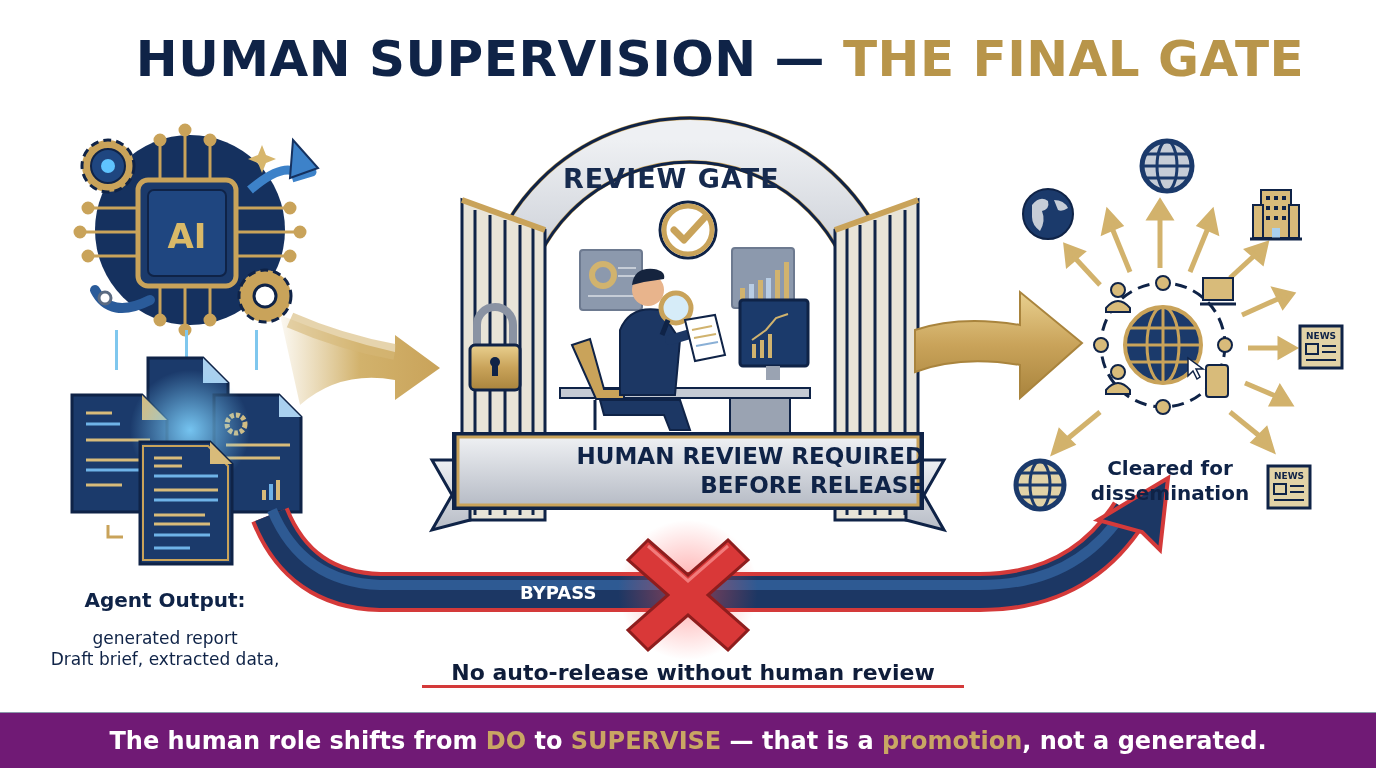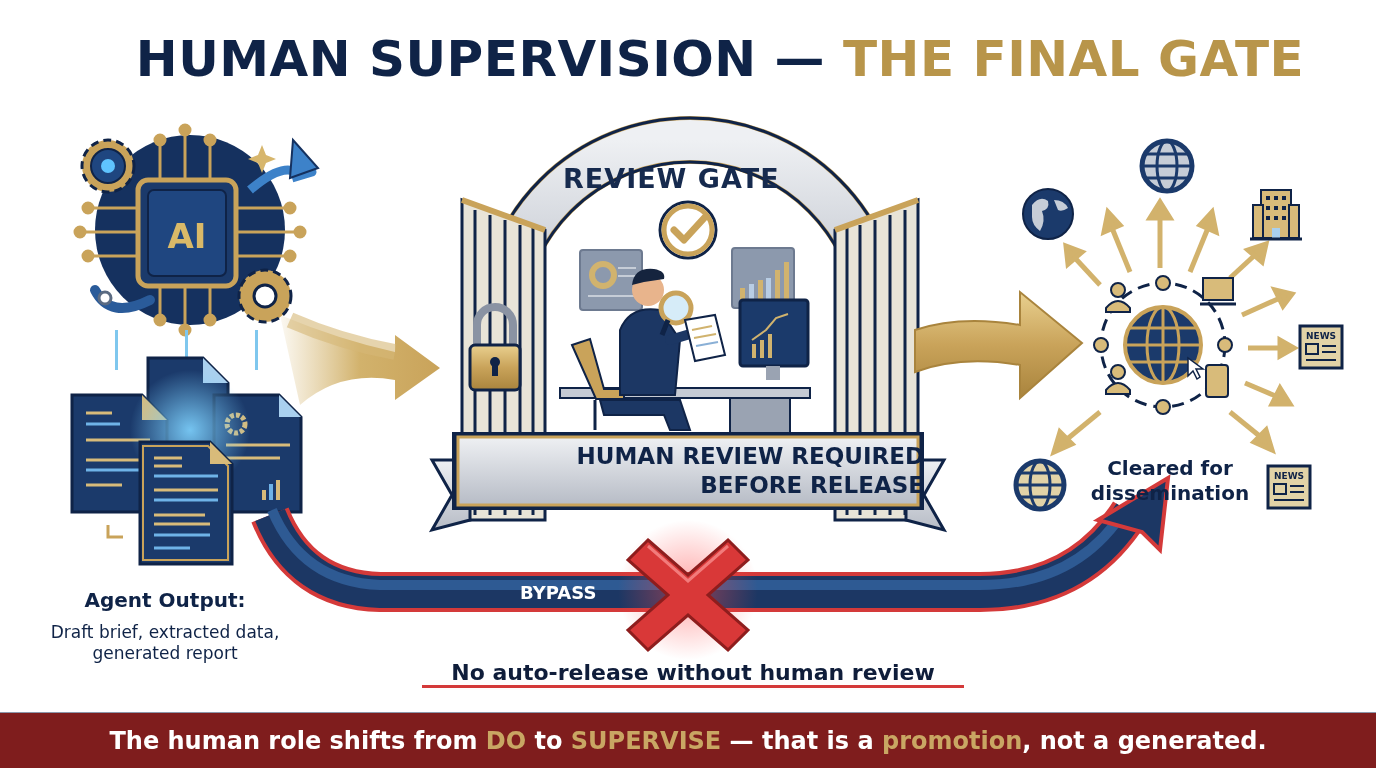--- a/index.html
+++ b/index.html
@@ -12,21 +12,21 @@
     letter-spacing: 0.5px; color: #0f2347; margin-left: 32px;
   }
   .title .accent { color: #b8954a; }
 
   svg.stage { position: absolute; left: 0; top: 0; }
 
   .agent-label {
     position: absolute; left: 0; top: 588px; width: 330px; text-align: center;
     color: #0f2347; font-family: "DejaVu Sans", sans-serif;
   }
-  .agent-label .h { font-weight: bold; font-size: 20px; display: block; margin-bottom: 10px; }
+  .agent-label .h { font-weight: bold; font-size: 20px; display: block; margin-bottom: 16px; }
   .agent-label .s { font-size: 17px; line-height: 21px; display: block; }
 
   .gate-arch-text {
     position: absolute; left: 563px; top: 163px; width: 240px; text-align: left;
     font-family: "DejaVu Sans", sans-serif; font-weight: bold; font-size: 27px; color: #162a4e;
     letter-spacing: 1px; transform: rotate(0deg);
   }
 
   .banner-text {
     position: absolute; left: 452px; top: 442px; width: 472px; text-align: right;
@@ -45,21 +45,21 @@
     border-bottom: 3px solid #d43a3a;
   }
 
   .cleared {
     position: absolute; left: 1070px; top: 412px; width: 200px; text-align: center;
     font-family: "DejaVu Sans", sans-serif; font-weight: bold; font-size: 20px; line-height: 25px; color: #0f2347; margin-top: 44px;
   }
 
   .footer {
     position: absolute; left: 0; top: 712px; width: 1376px; height: 56px;
-    background: #7f1d1d; border-top: 1px solid #8c96aa;
+    background: #701a75; border-top: 1px solid #8c96aa;
     display: flex; align-items: center; justify-content: center;
     font-family: "DejaVu Sans", sans-serif; font-weight: bold; font-size: 24px; color: #ffffff;
   }
   .footer .gold { color: #c9a663; }
   .footer span { white-space: pre; }
 </style>
 </head>
 <body>
 
 <div class="title"><span>HUMAN SUPERVISION — </span><span class="accent">THE FINAL GATE</span></div>
@@ -462,22 +462,22 @@
 
 <div class="gate-arch-text">REVIEW GATE</div>
 
 <div class="banner-text">
   <div>HUMAN REVIEW REQUIRED</div>
   <div>BEFORE RELEASE</div>
 </div>
 
 <div class="agent-label">
   <span class="h">Agent Output:</span>
+  <span class="s">generated report</span>
   <span class="s">Draft brief, extracted data,</span>
-  <span class="s">generated report</span>
 </div>
 
 <div class="bypass-label">BYPASS</div>
 
 <div class="no-auto">No auto-release without human review</div>
 
 <div class="cleared">
   <div>Cleared for</div>
   <div>dissemination</div>
 </div>

